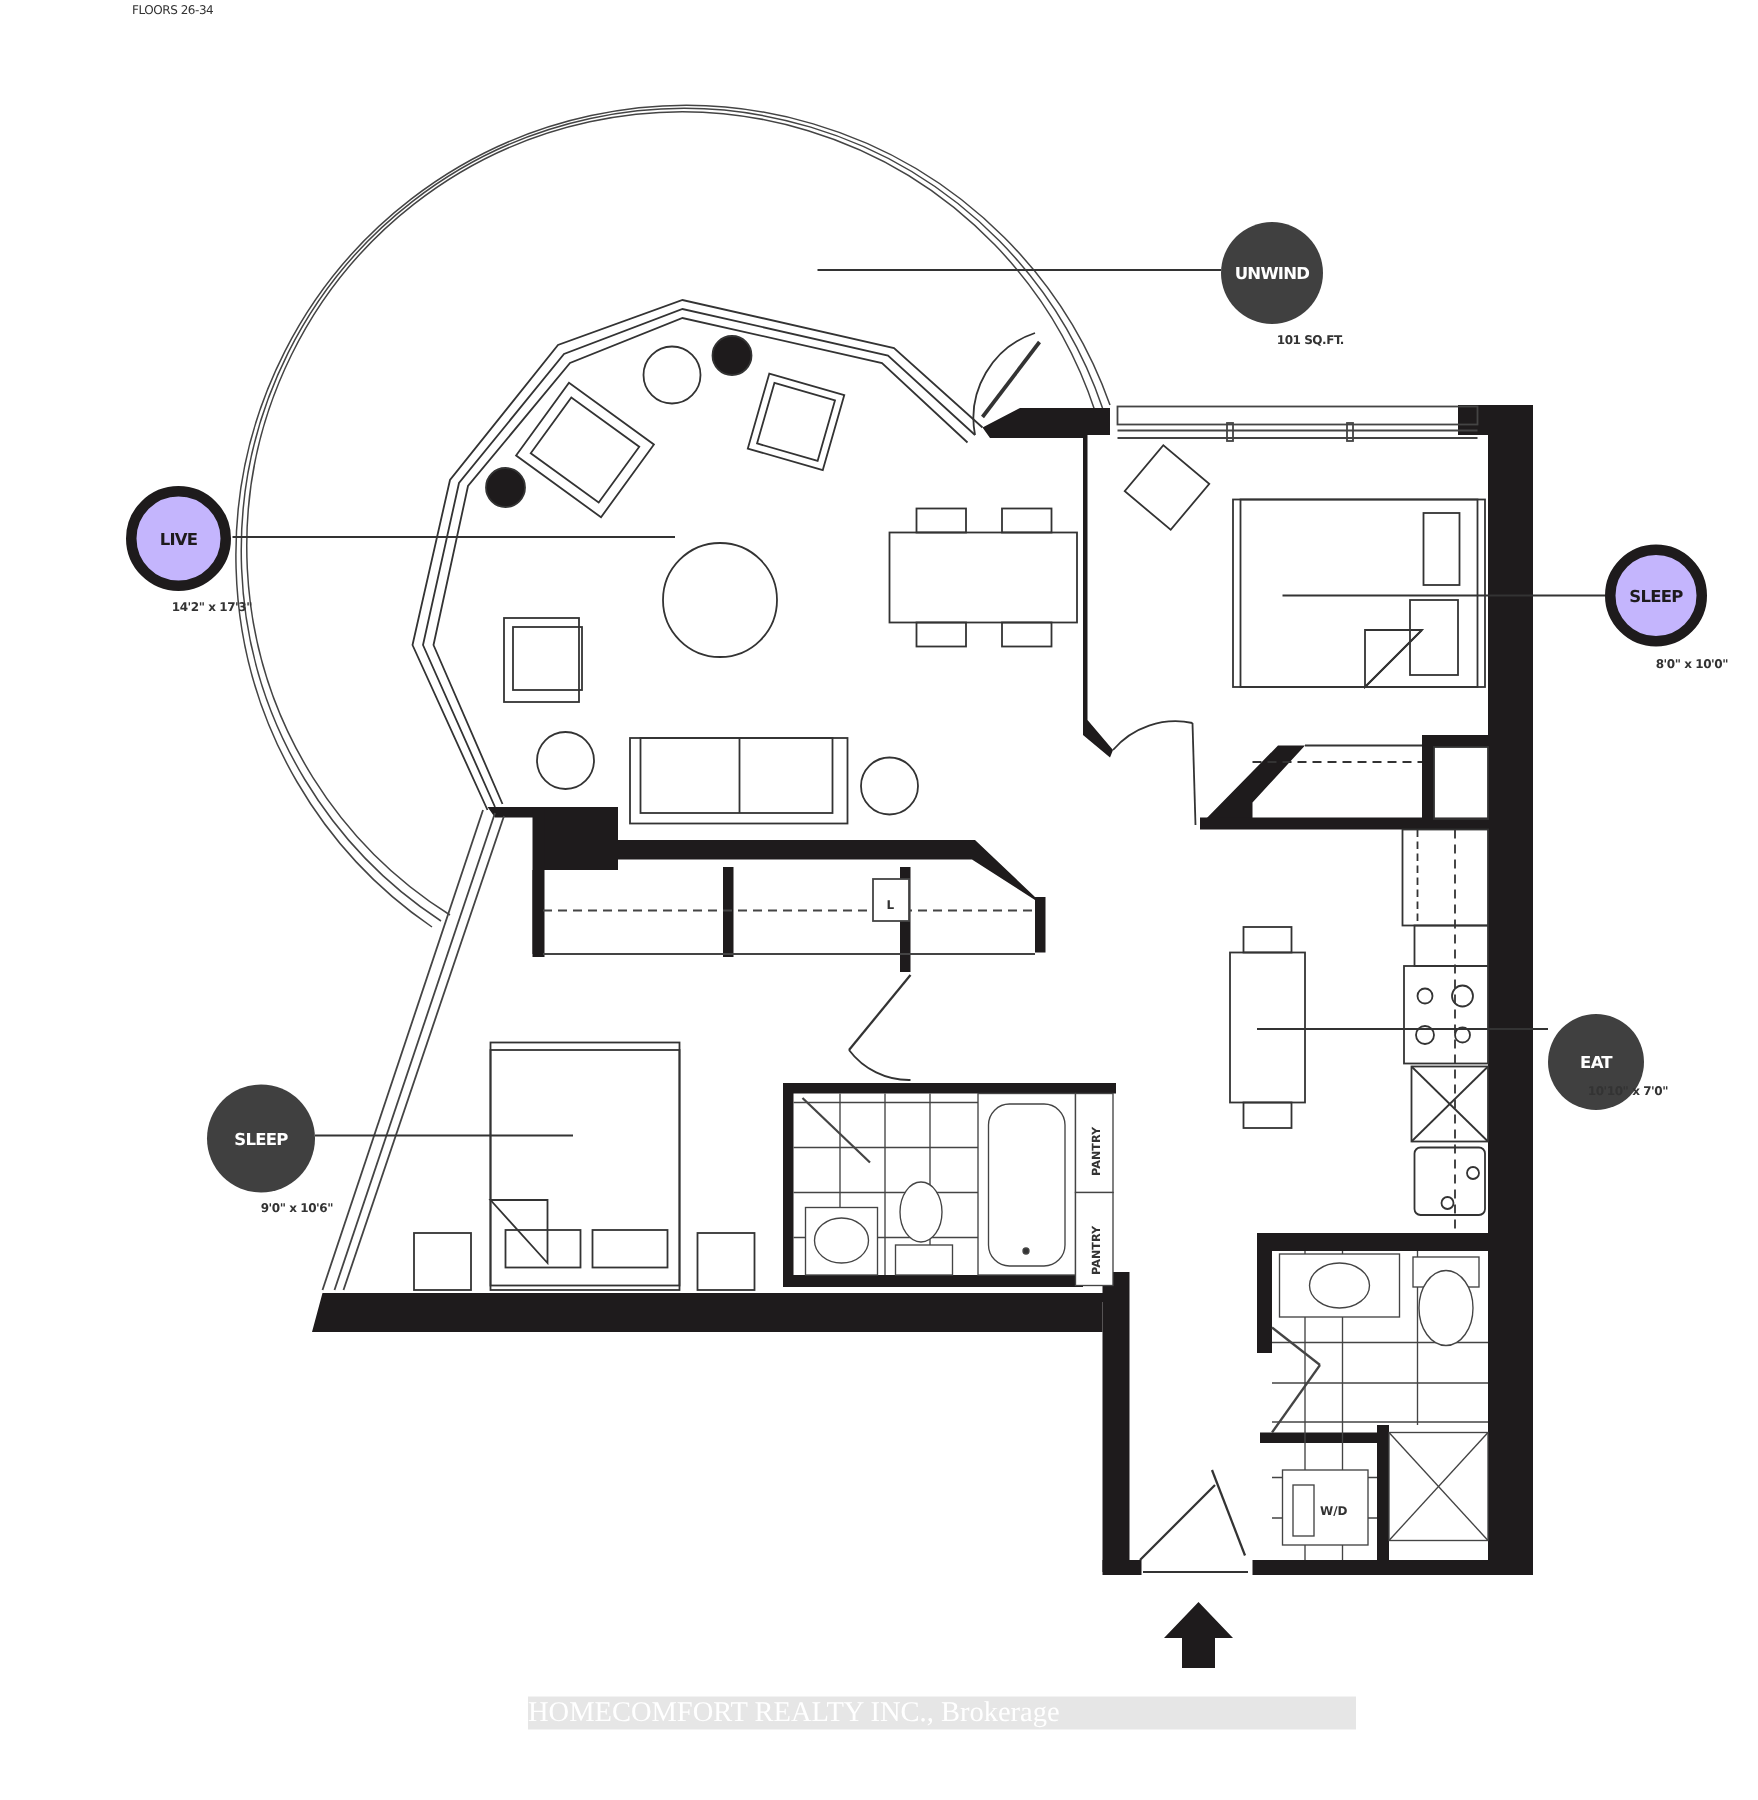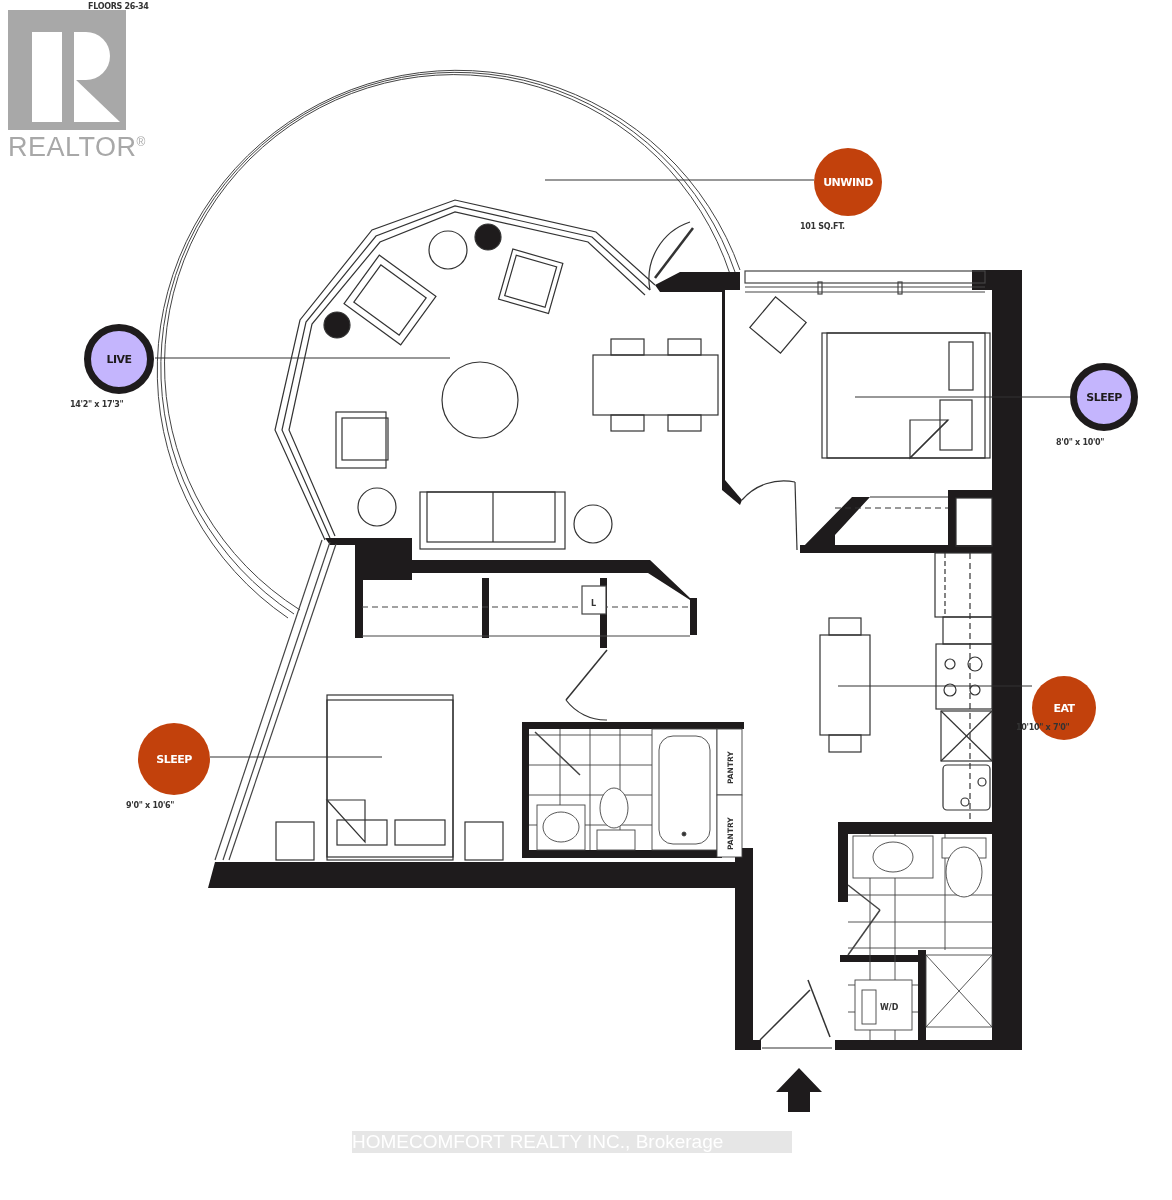--- a/index.html
+++ b/index.html
@@ -9,45 +9,37 @@
     .logo { position: absolute; left: 4px; top: 4px; width: 124px; height: 160px; }
     .logo-box { position: absolute; left: 4px; top: 6px; width: 118px; height: 120px; background: #a8a8a8; }
     .logo-r-stem { position: absolute; left: 24px; top: 22px; width: 30px; height: 90px; background: #fff; }
     .logo-r-bowl { position: absolute; left: 66px; top: 22px; width: 36px; height: 48px; background: #fff;
                    border-radius: 0 26px 26px 0; }
     .logo-r-leg { position: absolute; left: 66px; top: 68px; width: 0; height: 0;
                   border-left: 46px solid #fff; border-top: 44px solid transparent; }
     .logo-text { position: absolute; left: 4px; top: 128px; font-size: 27px; color: #a8a8a8;
                  letter-spacing: 0.5px; font-family: "Liberation Sans", sans-serif; }
     .logo-text sup { font-size: 12px; }
-    .floors { position: absolute; left: 88px; top: 2px; font-size: 8px; font-weight: bold; color: #333;
+    .floors { position: absolute; left: 88px; top: 2px; font-size: 8px; font-weight: normal; color: #333;
               font-family: "DejaVu Sans", sans-serif; letter-spacing: -0.3px; }
     .bubble { position: absolute; border-radius: 50%; display: flex; align-items: center; justify-content: center;
               font-family: "DejaVu Sans", sans-serif; font-weight: bold; font-size: 11px; letter-spacing: -0.5px; }
-    .bubble.solid { background: #c2410c; color: #fff; }
+    .bubble.solid { background: #404040; color: #fff; }
     .bubble.ring { background: #c4b5fd; color: #1e1b1c; border: 7px solid #1e1b1c; box-sizing: border-box; }
     .dim { position: absolute; font-family: "DejaVu Sans", sans-serif; font-size: 8px; font-weight: bold; color: #333;
-           text-align: left; letter-spacing: -0.3px; }
-    .watermark { position: absolute; left: 352px; top: 1131px; width: 440px; height: 22px;
+           text-align: right; letter-spacing: -0.3px; }
+    .watermark { position: absolute; left: 352px; top: 1131px; width: 552px; height: 22px;
                  background: rgba(200,200,200,0.45); color: #ffffff; font-size: 19px;
-                 font-family: Liberation Sans, sans-serif; line-height: 22px; white-space: nowrap; overflow: hidden; }
+                 font-family: Liberation Serif, serif; line-height: 22px; white-space: nowrap; overflow: hidden; }
   </style>
 </head>
 <body>
 
 <div class="canvas">
 
-  <div class="logo">
-    <div class="logo-box">
-      <div class="logo-r-stem"></div>
-      <div class="logo-r-bowl"></div>
-      <div class="logo-r-leg"></div>
-    </div>
-    <div class="logo-text"><span>REALTOR</span><sup>®</sup></div>
-  </div>
   <div class="floors">FLOORS 26-34</div>
 
   <svg width="1172" height="1200" viewBox="0 0 1172 1200" style="position:absolute;left:0;top:0;" fill="none" stroke="#333" stroke-width="1.2">
 
     <g stroke="#444" stroke-width="1">
       <path d="M 740 270 A 300 300 0 1 0 288 618"></path>
       <path d="M 735 272 A 295 295 0 1 0 294 614"></path>
       <path d="M 730 274 A 290 290 0 1 0 300 610"></path>
     </g>
 

